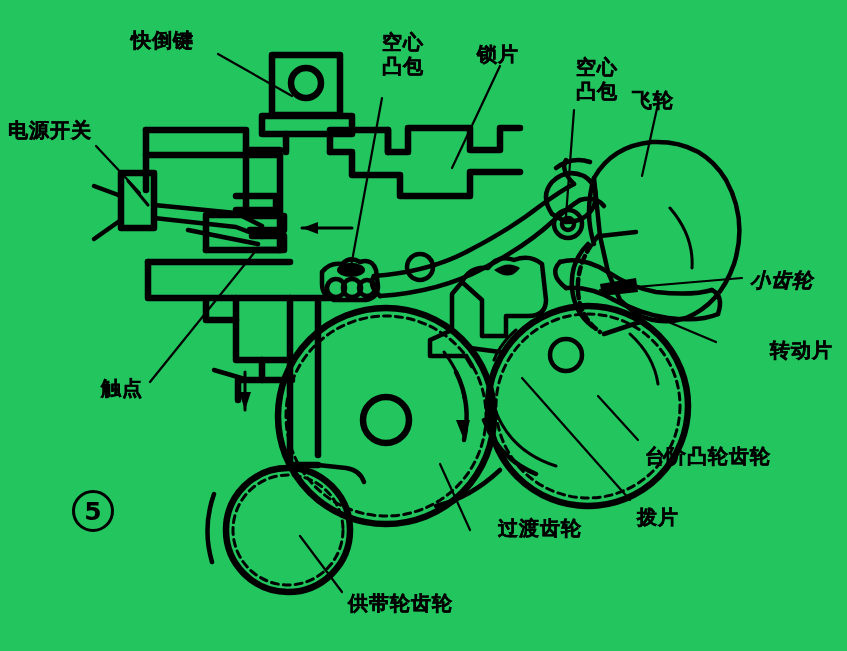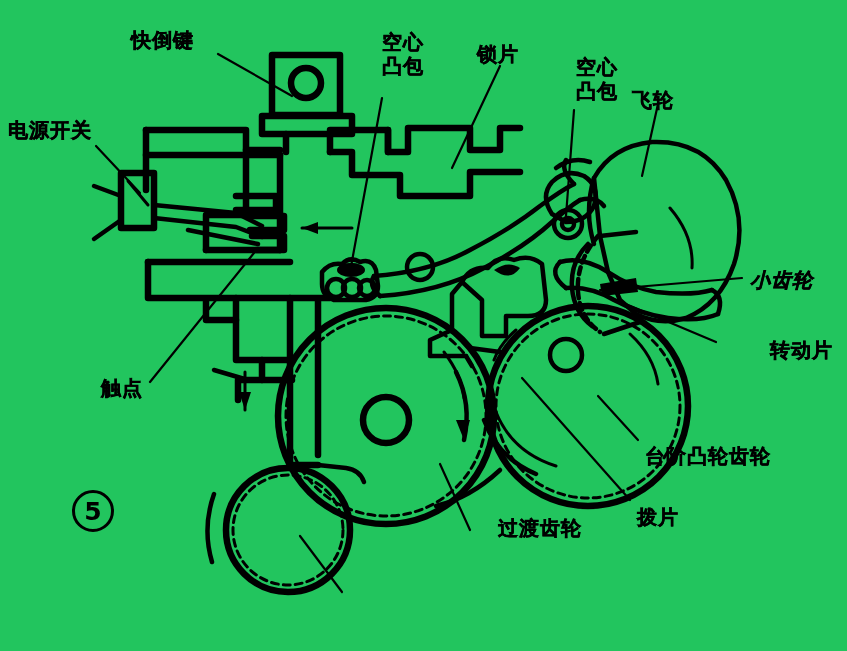--- a/index.html
+++ b/index.html
@@ -252,17 +252,18 @@
   <div class="lbl" style="left:8px;   top:118px;">电源开关</div>
   <div class="lbl two-line" style="left:362px; top:30px;">空心凸包</div>
   <div class="lbl" style="left:477px; top:42px;">锁片</div>
   <div class="lbl two-line" style="left:556px; top:55px;">空心凸包</div>
   <div class="lbl" style="left:632px; top:88px;">飞轮</div>
   <div class="lbl" style="left:750px; top:268px;font-style:italic;">小齿轮</div>
   <div class="lbl" style="left:722px; top:338px;margin-left:48px;">转动片</div>
   <div class="lbl" style="left:645px; top:444px;">台阶凸轮齿轮</div>
   <div class="lbl" style="left:637px; top:505px;">拨片</div>
   <div class="lbl" style="left:478px; top:516px;margin-left:20px;">过渡齿轮</div>
+  <div class="lbl" style="left:348px; top:591px;">供带轮齿轮</div>
   <div class="lbl" style="left:101px; top:376px;">触点</div>
 
   <div class="fig-num" style="left:72px; top:490px;">5</div>
 
 </div>
 
 </body></html>

